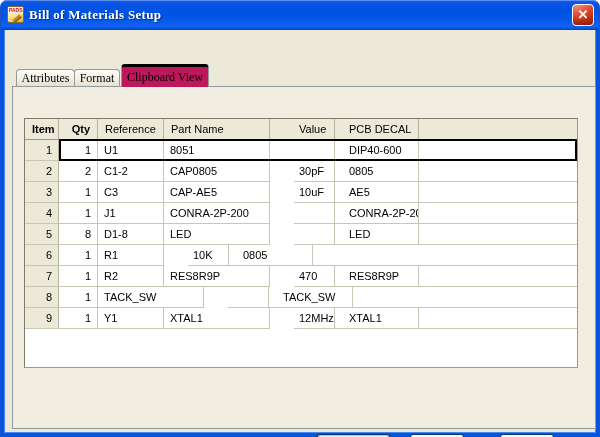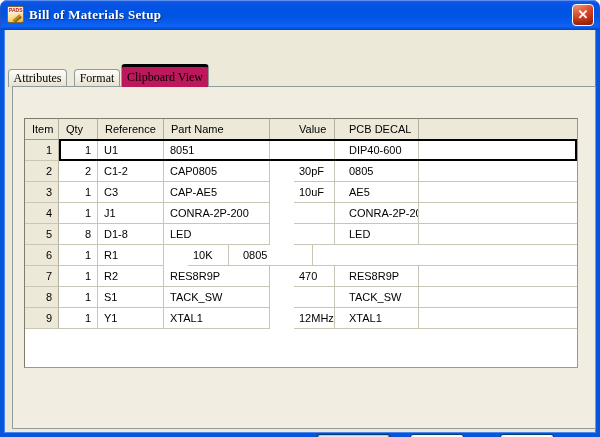--- a/index.html
+++ b/index.html
@@ -37,21 +37,21 @@
     border-left:4px solid #0855dd; border-right:4px solid #0855dd;
     border-bottom:4px solid #0855dd;
     box-shadow:inset 1px 0 0 #4a86f0, inset -1px 0 0 #4a86f0, inset 0 -1px 0 #4a86f0; }
 
   
   .tab { position:absolute; box-sizing:border-box; height:18px; top:39px;
     background:linear-gradient(180deg,#fdfcf8 0%,#f0ede0 60%,#e4e0cc 100%);
     border:1px solid #919b9c; border-bottom:none; border-radius:4px 4px 0 0;
     font:12px "Liberation Serif", serif; text-align:center; line-height:17px;
     color:#000; cursor:pointer; }
-  #tab-attributes { left:4px; width:59px; }
+  #tab-attributes { left:12px; width:59px; }
   #tab-format     { left:70px; width:46px; }
   .tab.active { top:34px; height:23px; background:#be185d; z-index:3;
     border-top:3px solid #000000; line-height:20px; }
   #tab-clipboard  { left:117px; width:88px; }
 
   .tab-page { position:absolute; left:8px; top:56px; width:584px; height:343px;
     background:#f1eee1; border:1px solid #919b9c; box-sizing:border-box; z-index:1; }
 
   
   .grid { position:absolute; left:20px; top:88px; width:554px; height:250px;
@@ -68,21 +68,21 @@
     line-height:20px; padding:0 6px; border-right:1px solid #c9c6b6;
     border-bottom:1px solid #c9c6b6; overflow:hidden; white-space:nowrap;
     background:#fff; }
   .c0 { width:34px; text-align:right; background:#ece9d8; border-right:1px solid #b5b1a1; }
   .c1 { width:39px; text-align:right; }
   .c2 { width:66px; }
   .c3 { width:106px; }
   .c4 { width:41px; padding-left:5px;margin-left:24px; }
   .c5 { width:84px; padding-left:14px; }
   .fill { flex:1; border-right:none; }
-  .th.c0,.th.c1 { text-align:left; }
+  .th.c0,.th.c1 { text-align:right;font-weight:bold; }
   .selection-outline { position:absolute; left:34px; right:0; height:22px;
     border:2px solid #000; box-sizing:border-box; pointer-events:none; z-index:5; }
 
   
   .xpbtn { position:absolute; box-sizing:border-box; border:1px solid #003c74;
     border-radius:3px; text-align:center; cursor:pointer; color:#000;
     background:linear-gradient(180deg,#ffffff 0%,#f2f1ec 45%,#e5e2d4 85%,#d6d2bd 100%);
     box-shadow:inset 0 1px 0 #fff; }
   .xpbtn.focused { box-shadow:0 0 0 1px #23405c, inset 0 1px 0 #fff; }
   .xpbtn.default { box-shadow:0 0 0 1px #2c4e70, inset 0 0 2px 1px #9cb9d6; }
@@ -203,21 +203,20 @@
             <div class="td c1">1</div>
             <div class="td c2">R2</div>
             <div class="td c3">RES8R9P</div>
             <div class="td c4">470</div>
             <div class="td c5">RES8R9P</div>
             <div class="td fill"></div>
           </div>
           <div class="tr">
             <div class="td c0">8</div>
             <div class="td c1">1</div>
-            <div class="td c2">S1</div>
             <div class="td c3">TACK_SW</div>
             <div class="td c4"></div>
             <div class="td c5">TACK_SW</div>
             <div class="td fill"></div>
           </div>
           <div class="tr">
             <div class="td c0">9</div>
             <div class="td c1">1</div>
             <div class="td c2">Y1</div>
             <div class="td c3">XTAL1</div>

